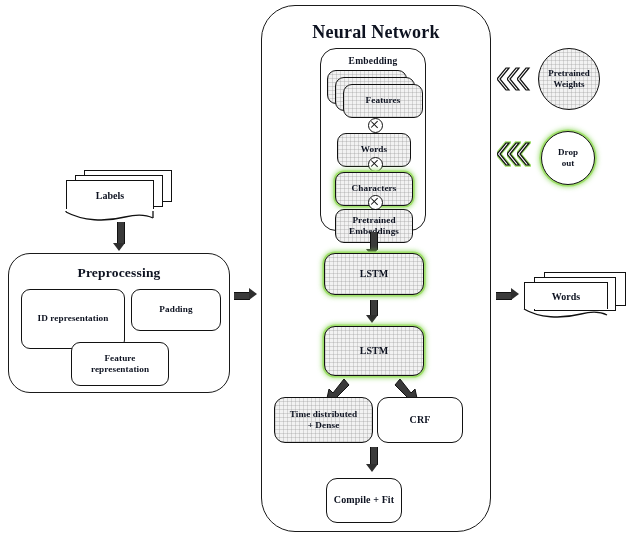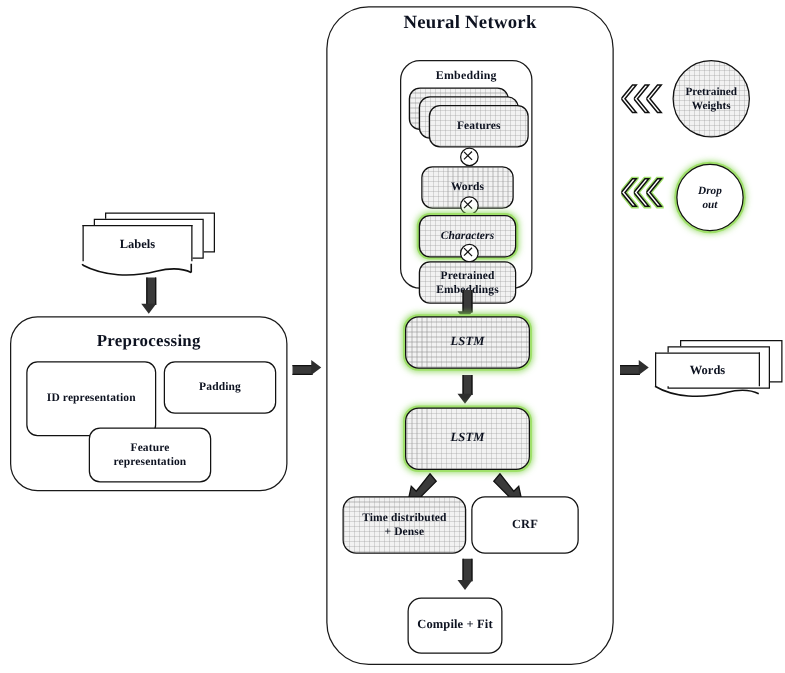--- a/index.html
+++ b/index.html
@@ -29,21 +29,20 @@
   
   .hatched{
     background-color:#f2f2f2;
     background-image:
       repeating-linear-gradient(0deg,rgba(150,150,150,.32) 0 1px,transparent 1px 4px),
       repeating-linear-gradient(90deg,rgba(150,150,150,.32) 0 1px,transparent 1px 4px);
   }
   
   .glow{
     box-shadow:0 0 0 1.6px #9fe06a, 0 0 5px 2px rgba(140,215,90,.85);
-    font-style:italic;
   }
   .arrow-v{
     position:absolute;width:13px;
   }
   .arrow-v .shaft{
     position:absolute;left:3.5px;top:0;width:6px;background:#3a3a3a;
     border-left:1px solid #111;border-right:1px solid #111;
   }
   .arrow-v .head{
     position:absolute;left:0;width:0;height:0;
@@ -137,21 +136,21 @@
       <span class="lbl">Padding</span>
     </div>
   </div>
 
   <div class="arrow-h" style="left:234px;top:288px;width:24px;">
     <div class="shaft" style="width:16px;"></div>
     <div class="head" style="left:15px;"></div>
   </div>
 
   <div class="container-box abs" style="left:261px;top:5px;width:230px;height:527px;border-radius:34px;">
-    <div class="container-title" style="top:4px;font-size:15px;">Neural Network</div>
+    <div class="container-title" style="top:16px;font-size:18px;">Neural Network</div>
 
     <div class="container-box abs" style="left:58px;top:42px;width:106px;height:183px;border-radius:16px;">
       <div class="container-title" style="top:7px;font-size:9.5px;">Embedding</div>
 
       <div class="abs" style="left:6px;top:21px;width:96px;height:46px;">
         <div class="node hatched abs" style="left:0px;top:0px;width:80px;height:24px;"></div>
         <div class="node hatched abs" style="left:8px;top:7px;width:80px;height:24px;"></div>
         <div class="node hatched abs" style="left:16px;top:14px;width:80px;height:24px;">
           <span class="lbl">Features</span>
         </div>

